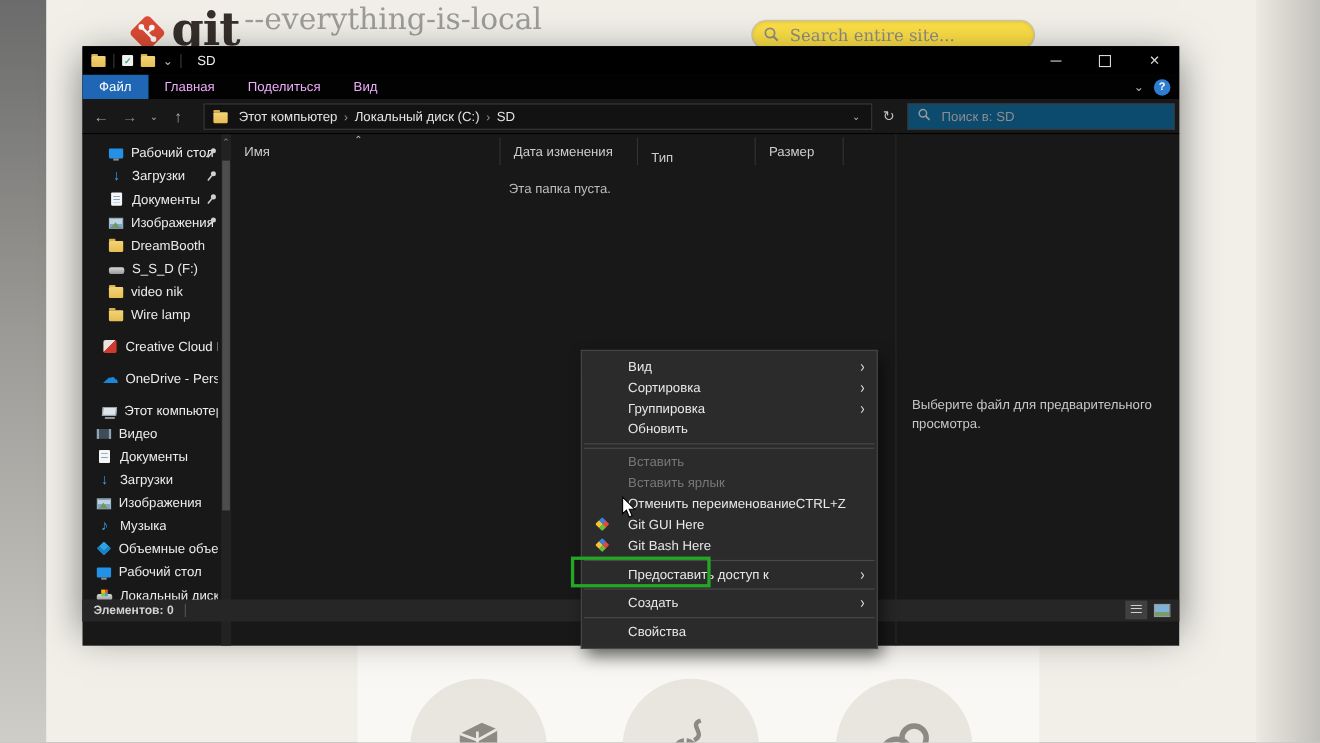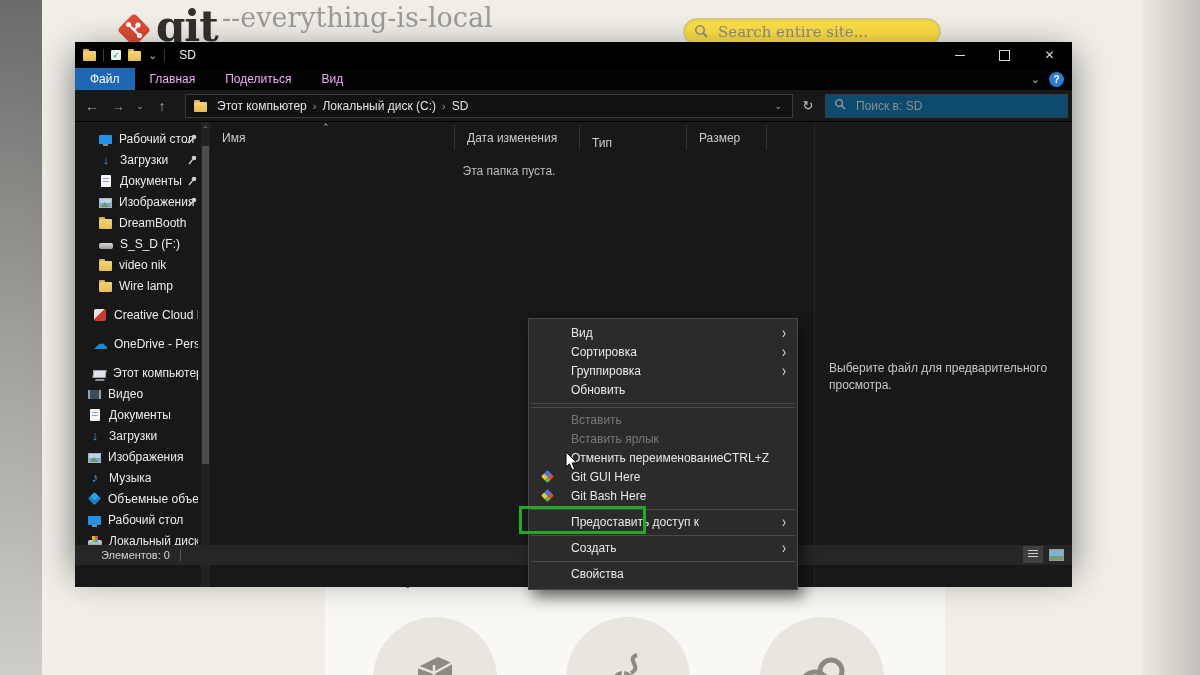--- a/index.html
+++ b/index.html
@@ -94,21 +94,21 @@
   .col{position:relative;display:flex;align-items:center;padding-left:12px;box-sizing:border-box;
     border-right:1px solid #333;}
   .col-0{width:245px;}.col-1{width:125px;}.col-2{width:107px;align-items:flex-end;}.col-3{width:80px;}
   .sort-caret{position:absolute;left:112px;top:-3px;font-size:9px;color:#bbb;}
   .empty-msg{position:absolute;left:0;top:42px;width:598px;text-align:center;color:#bcbcbc;}
   .preview{position:absolute;right:0;top:0;width:257px;height:100%;border-left:1px solid #262626;}
   .preview-msg{position:absolute;left:14px;top:238px;width:228px;text-align:left;color:#c6c6c6;line-height:17px;}
 
   .statusbar{position:absolute;left:0;bottom:0;width:100%;height:20px;background:#262626;
     display:flex;align-items:center;font-size:11px;color:#d2d2d2;}
-  .status-text{margin-left:26px;}
+  .status-text{margin-left:10px;font-weight:bold;}
   .status-div{width:1px;height:12px;background:#555;margin-left:10px;}
   .view-toggles{position:absolute;right:6px;top:1px;display:flex;gap:3px;}
   .vt{width:20px;height:17px;display:flex;align-items:center;justify-content:center;}
   .vt.active{background:#404040;}
   .vt-lines{width:10px;height:9px;background:repeating-linear-gradient(180deg,#cfcfcf 0 1px,transparent 1px 3px);}
   .vt-img{width:13px;height:10px;background:linear-gradient(180deg,#7fb2d9 60%,#7a9b6a 60%);border:1px solid #999;}
 
   
   .ctx{position:absolute;left:528px;top:318px;width:270px;background:#2b2b2b;
     border:1px solid #484848;box-shadow:5px 7px 14px rgba(0,0,0,.55);

